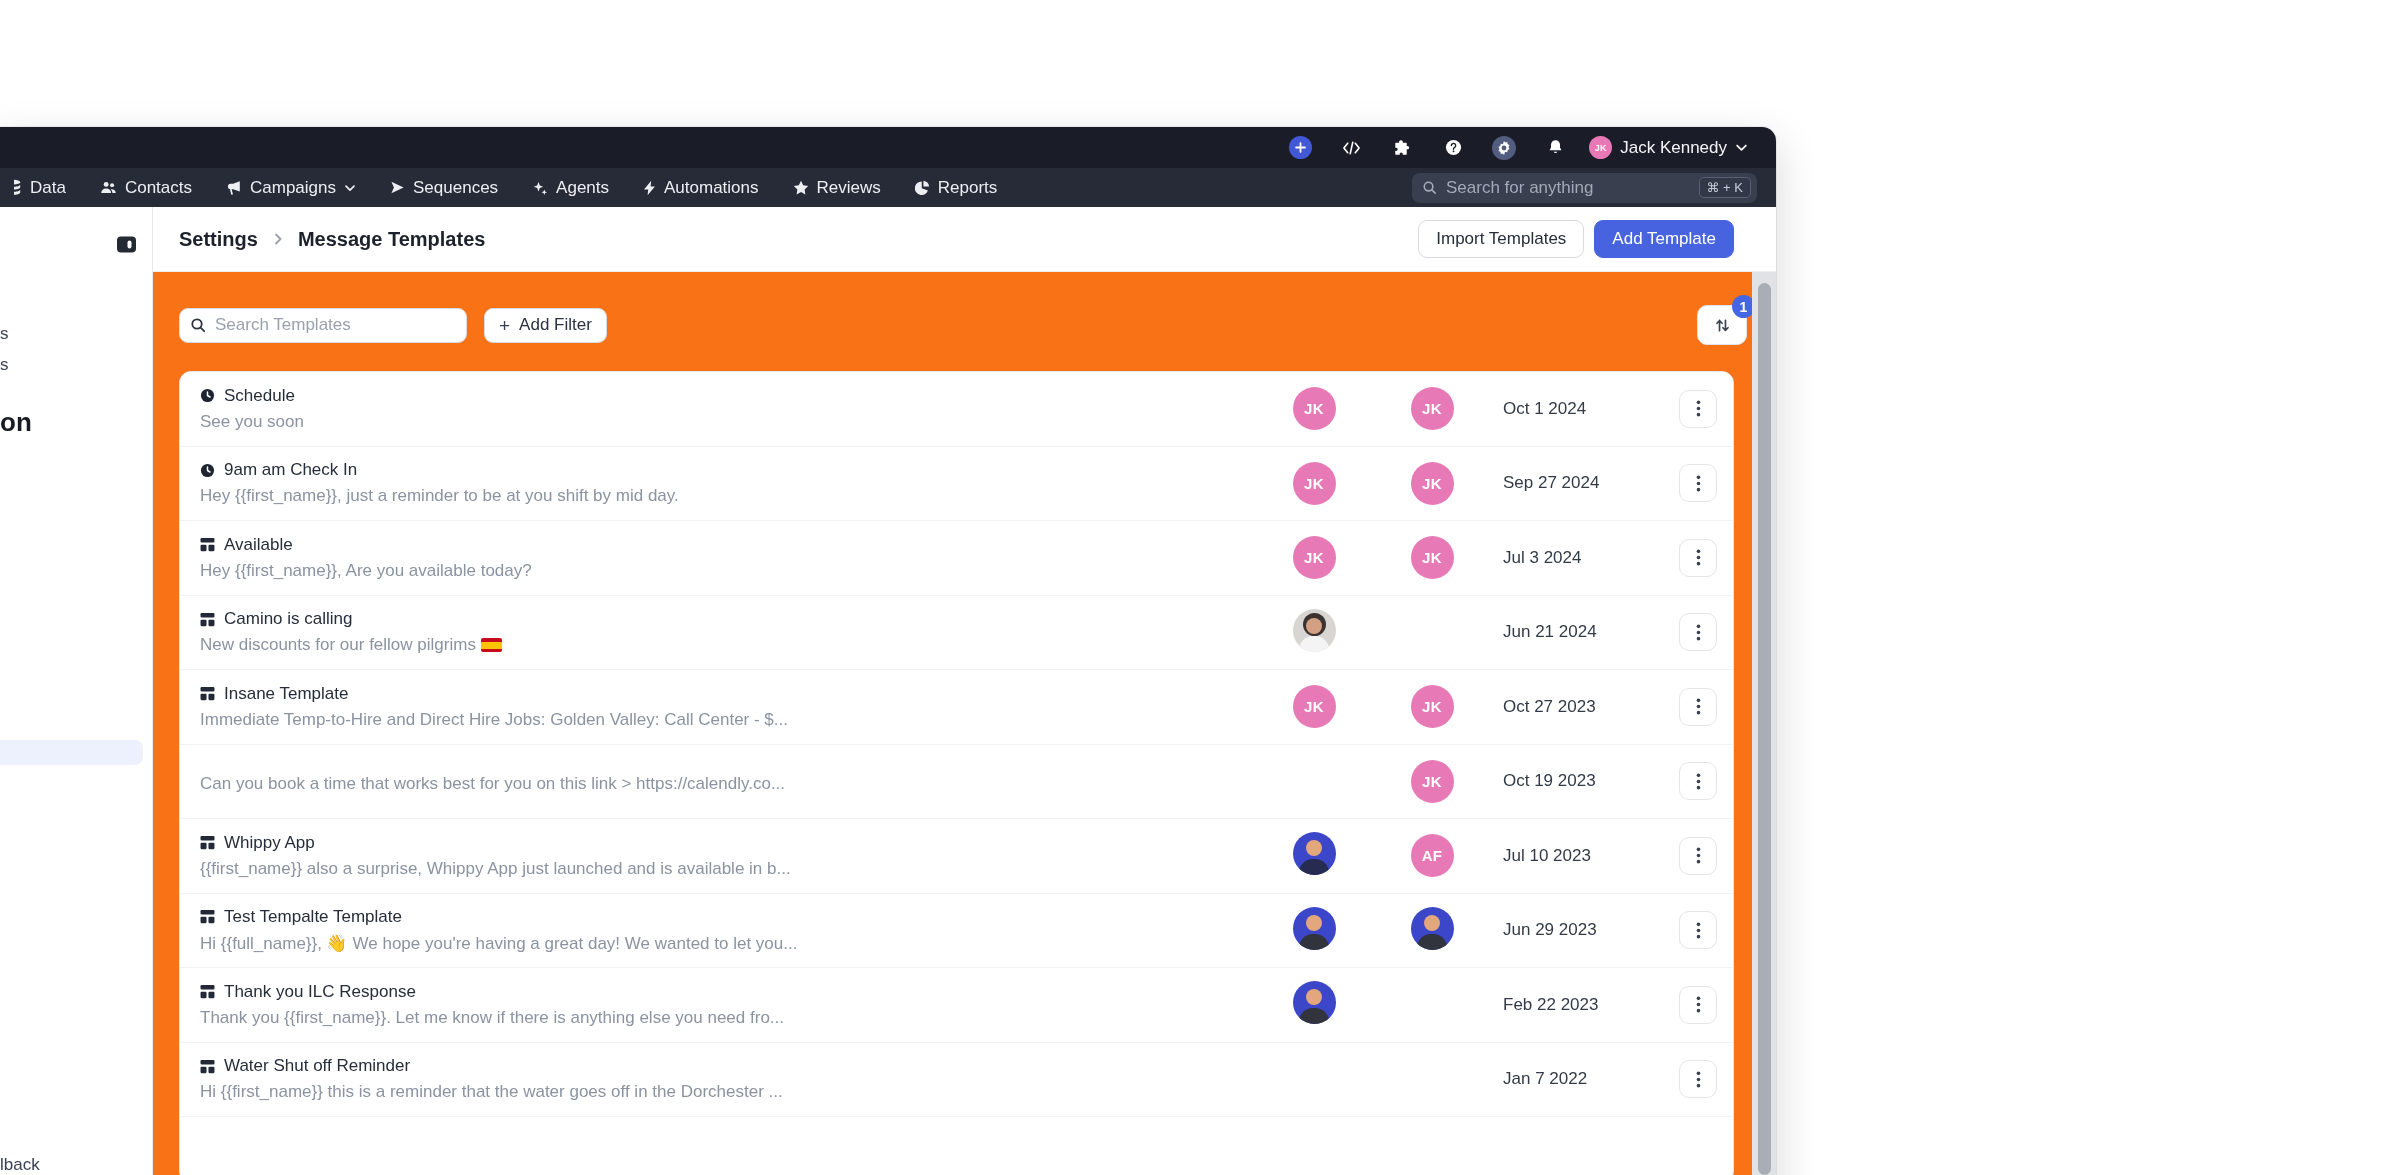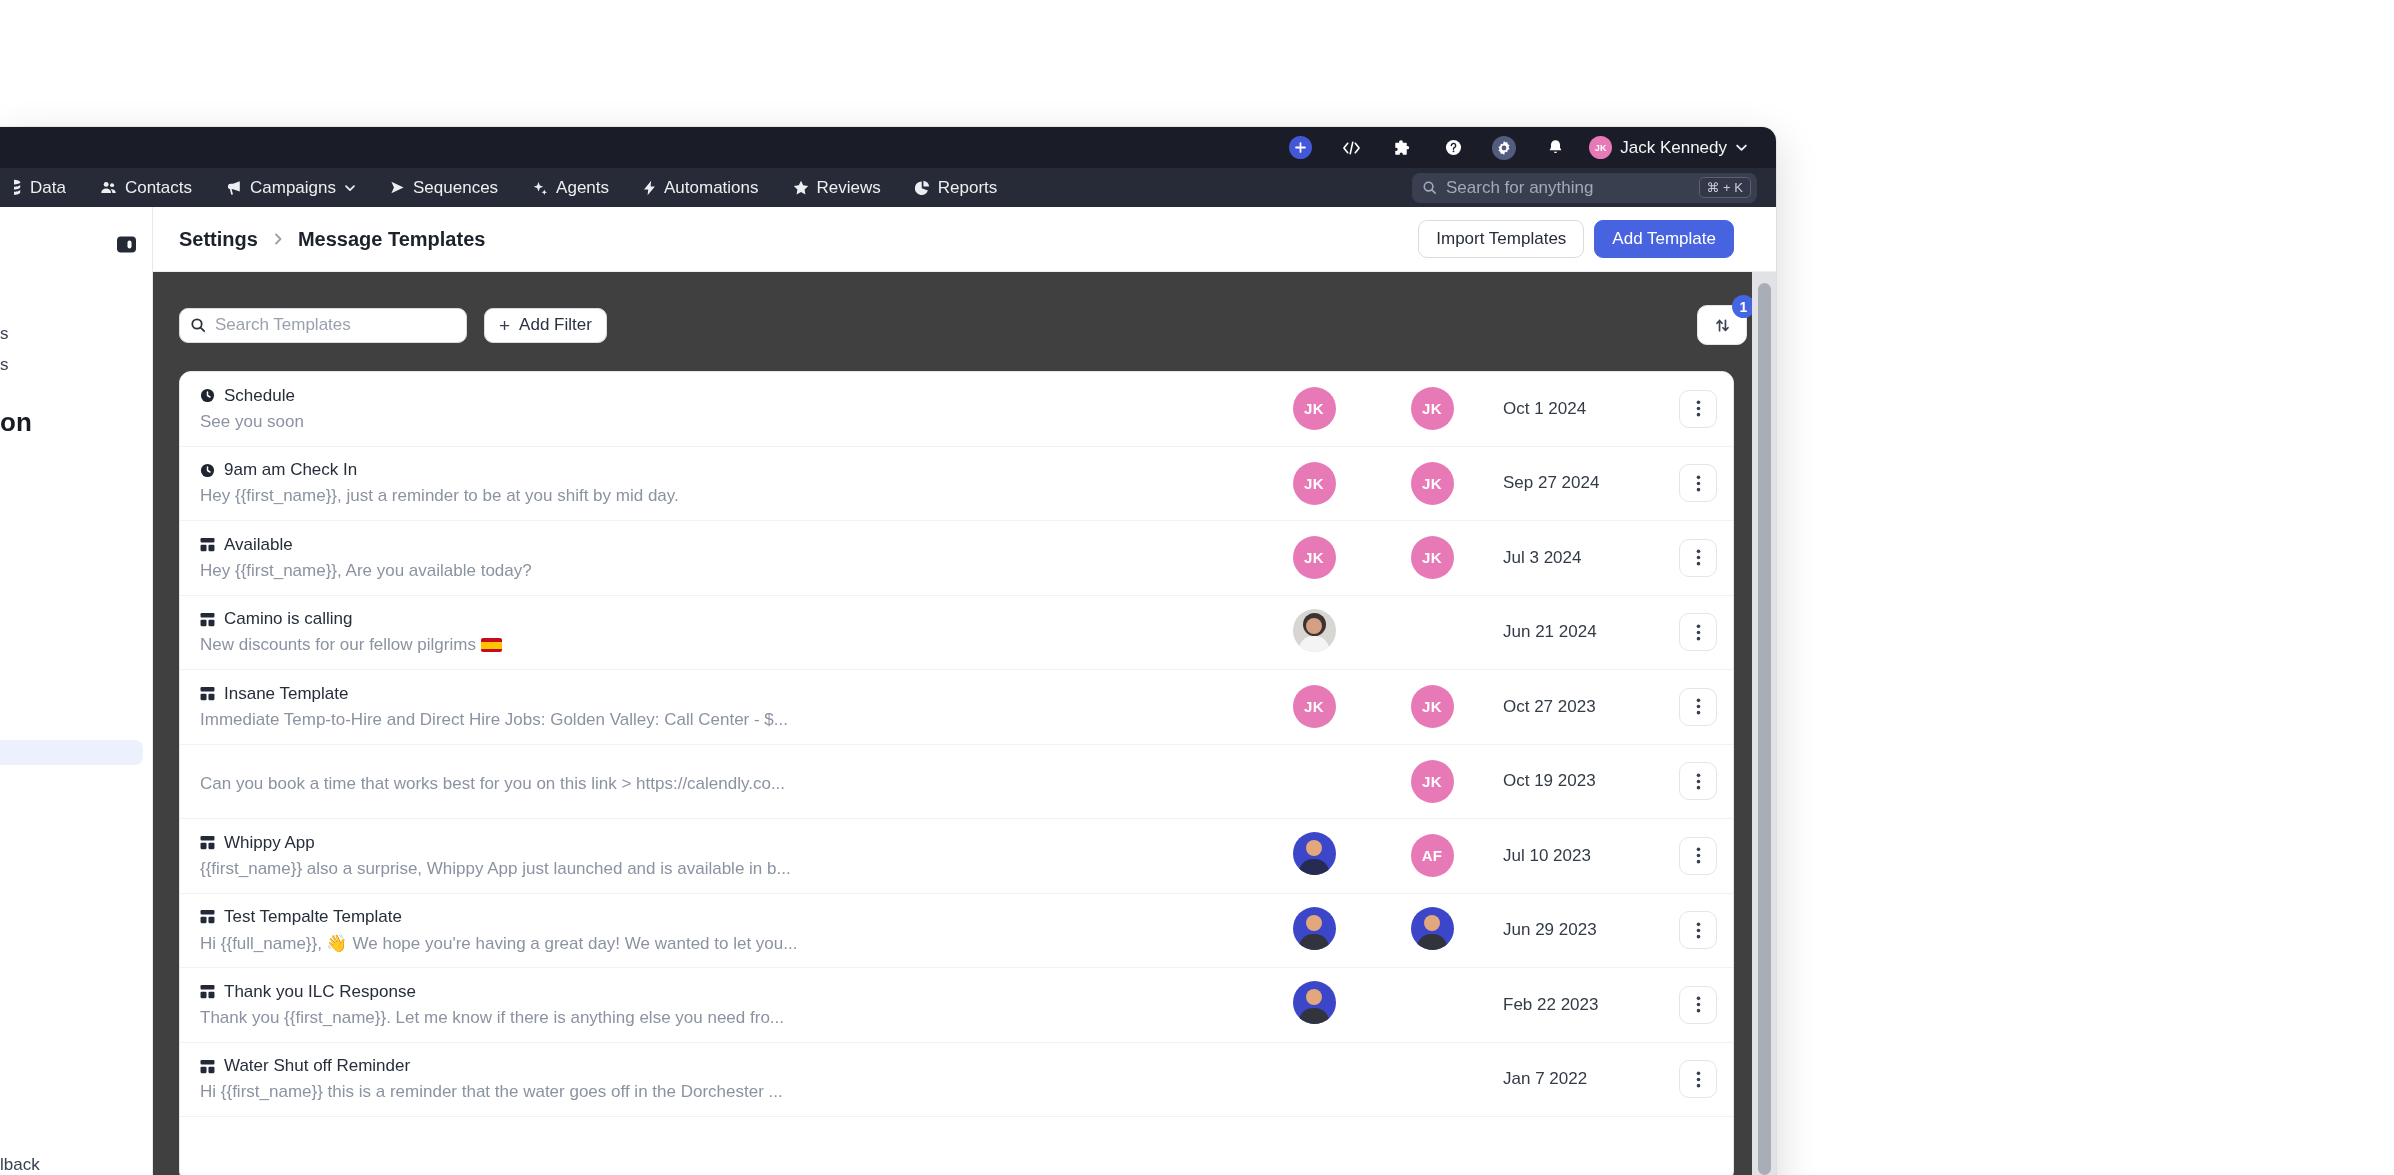--- a/index.html
+++ b/index.html
@@ -45,21 +45,21 @@
   
   .page { display:flex; height:968px; }
   .sidebar { width:153px; background:#fff; border-right:1px solid #e7e8ec; position:relative; flex:none; }
   .collapse-btn { position:absolute; left:112px; top:23px; width:28px; height:28px;
     background:none; border:none; cursor:pointer; display:flex; align-items:center; justify-content:center; }
   .sb-frag { position:absolute; left:0; color:#3a4150; font-size:17px; white-space:nowrap; cursor:pointer; }
   .sb-frag.bold { font-size:26px; font-weight:700; color:#161b24; }
   .sb-pill { position:absolute; left:0; width:143px; height:25px; background:#edf1fd;
     border-radius:0 8px 8px 0; cursor:pointer; }
 
-  .main { flex:1; position:relative; background:#404040; }
+  .main { flex:1; position:relative; background:#f97316; }
 
   
   .page-header { height:65px; background:#fff; border-bottom:1px solid #eceef1;
     display:flex; align-items:center; padding:0 42px 0 26px; }
   .breadcrumb { display:flex; align-items:center; gap:12px; }
   .crumb { font-size:20px; font-weight:700; color:#1c212b; cursor:pointer; }
   .crumb-sep { display:flex; align-items:center; color:#9aa0ab; }
   .header-actions { margin-left:auto; display:flex; gap:10px; }
   .btn { height:38px; border-radius:9px; font-size:17px; font-weight:500; font-family:inherit;
     cursor:pointer; padding:0 17px; display:flex; align-items:center; }

